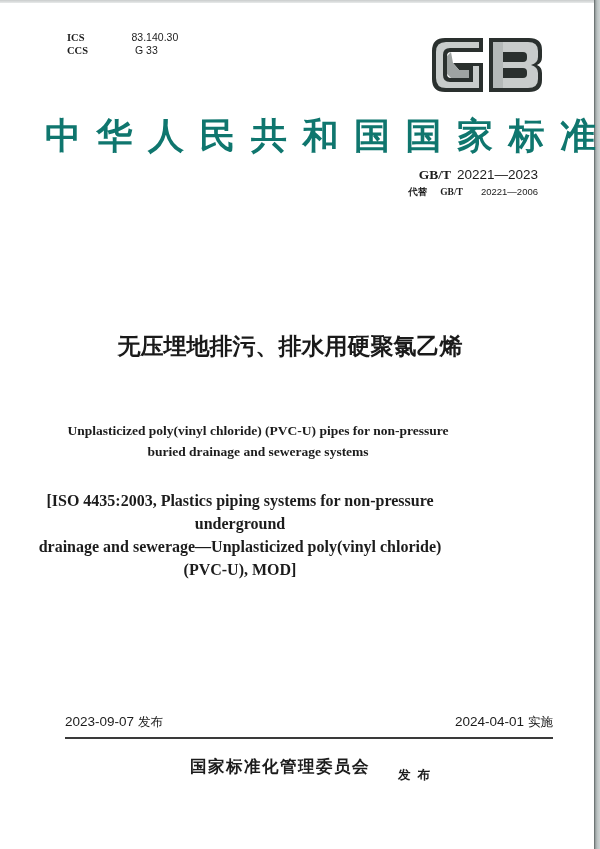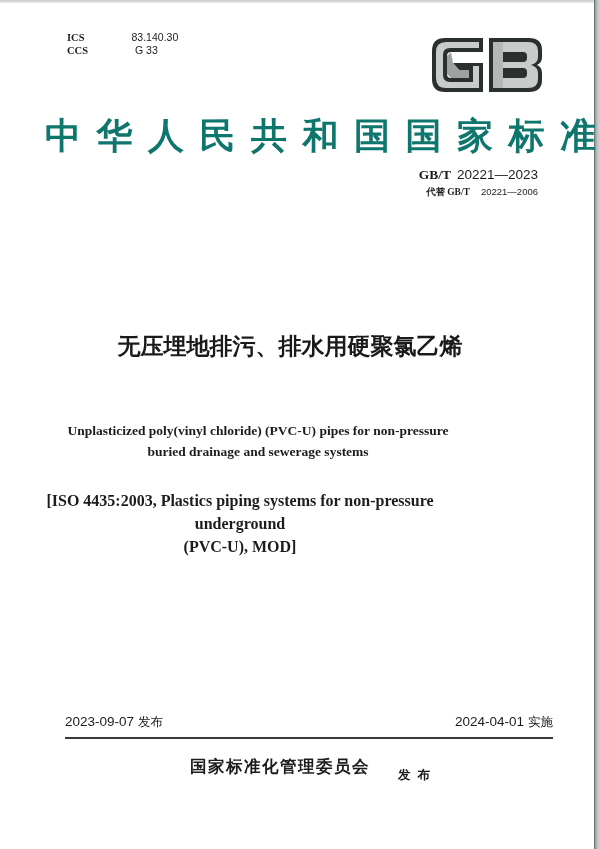--- a/index.html
+++ b/index.html
@@ -76,29 +76,29 @@
     }
     .replaces {
       position: absolute;
       right: 62px; top: 186px;
       font-size: 9.5px;
       text-align: right;
     }
     .replaces .cn {
       font-family: "DejaVu Sans", sans-serif;
       font-weight: bold;
-      margin-right: 2px;
+      margin-right: 13px;
     }
     .replaces .gbt {
       font-family: "Liberation Serif", serif;
       font-weight: bold;
     }
     .replaces .num {
       font-family: "Liberation Sans", sans-serif;
-      margin-left: 11px;
+      margin-left: 18px;
       text-align: right;
     }
     .cn-title {
       position: absolute;
       left: 0; top: 328px;
       width: 580px;
       text-align: center;
       font-family: "DejaVu Sans", sans-serif;
       font-weight: bold;
       font-size: 23px;
@@ -206,20 +206,21 @@
   <div>无压埋地排污、排水用硬聚氯乙烯</div>
 </div>
 
 <div class="en-title">
   <div>Unplasticized poly(vinyl chloride) (PVC-U) pipes for non-pressure</div>
   <div>buried drainage and sewerage systems</div>
 </div>
 
 <div class="iso-ref">
   <div>[ISO 4435:2003, Plastics piping systems for non-pressure underground</div>
+  <div>drainage and sewerage—Unplasticized poly(vinyl chloride)</div>
   <div>(PVC-U), MOD]</div>
 </div>
 
 <div class="dates">
   <span class="pub"><span>2023-09-07</span><span class="cn">发布</span></span>
   <span class="impl"><span>2024-04-01</span><span class="cn">实施</span></span>
 </div>
 <div class="date-rule"></div>
 
 <div class="issuers">

